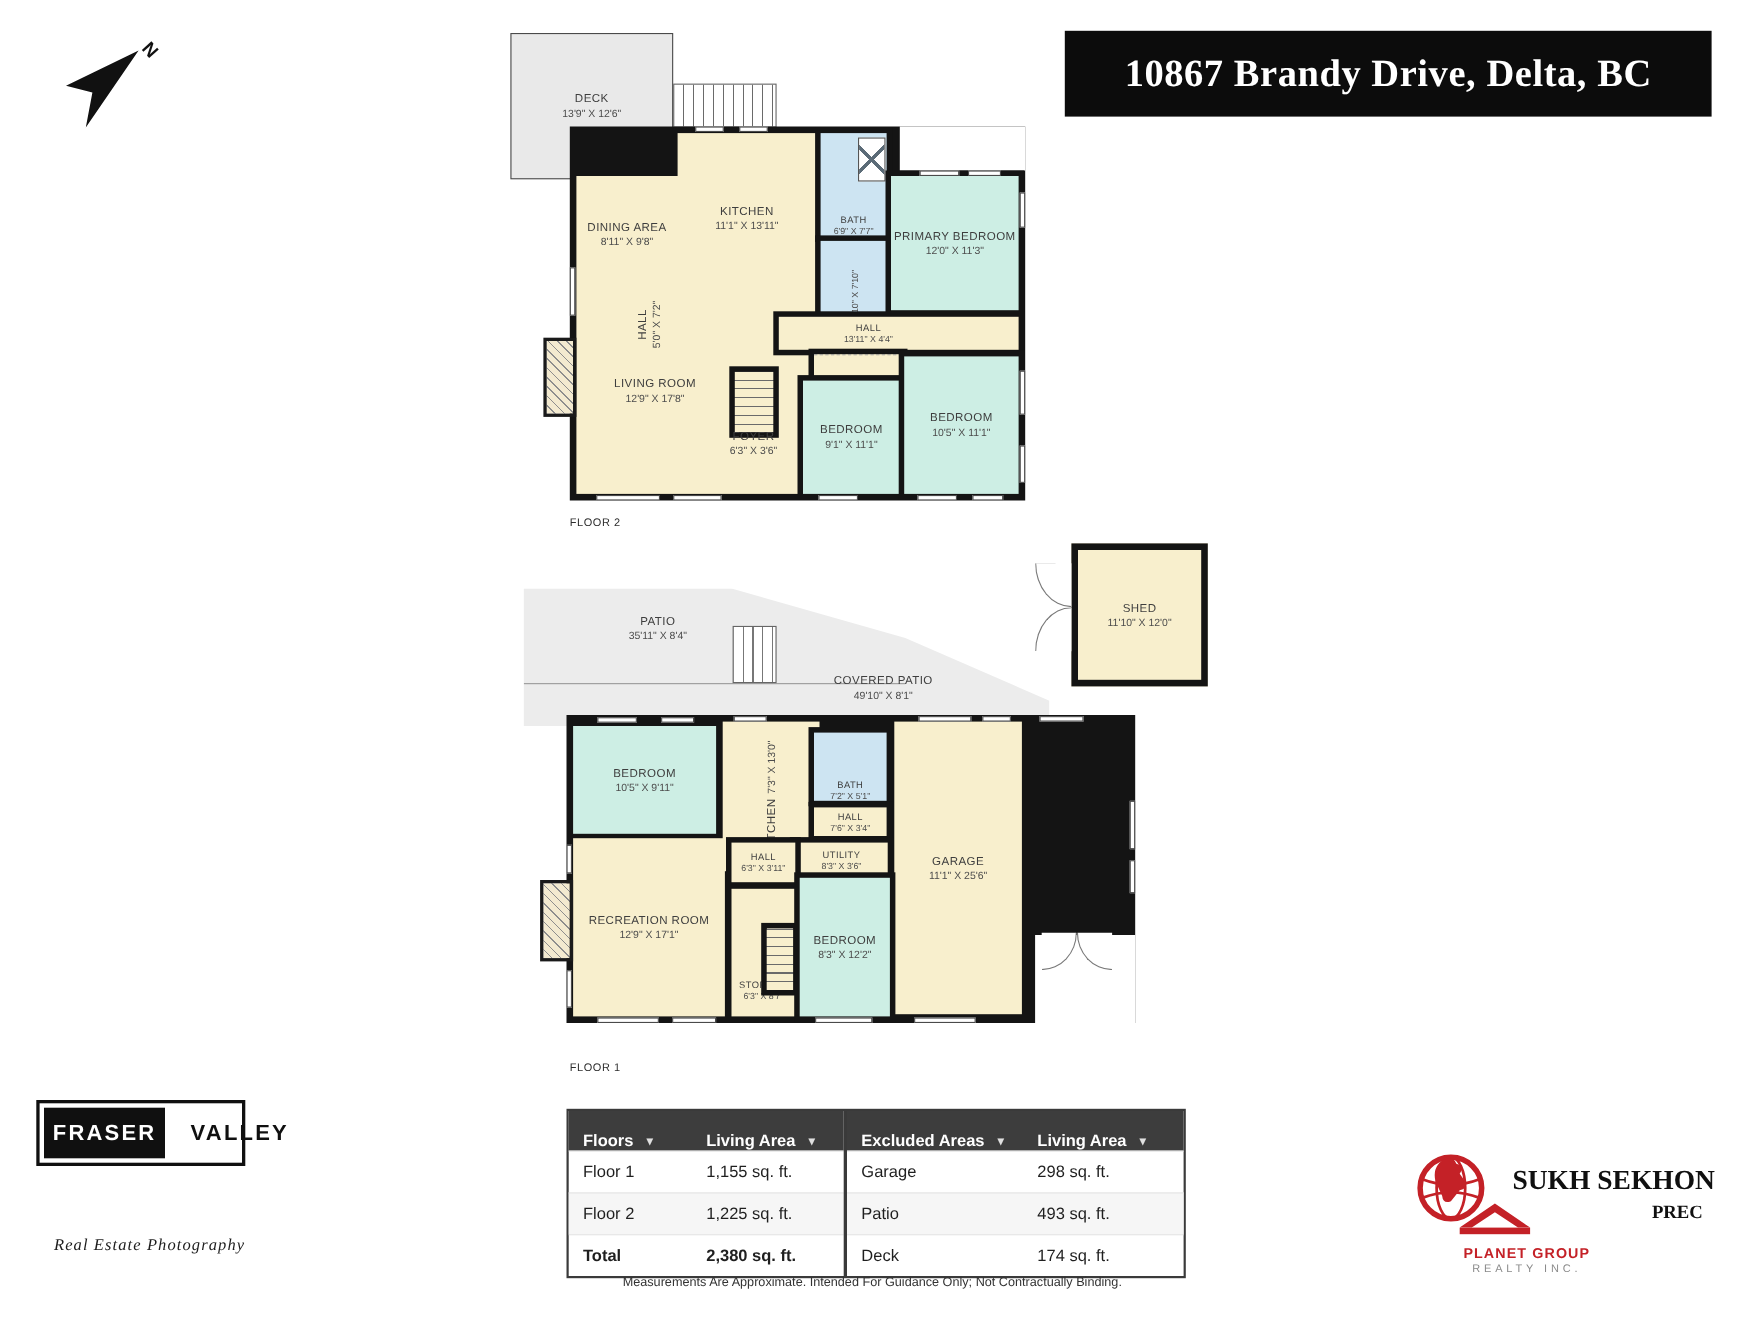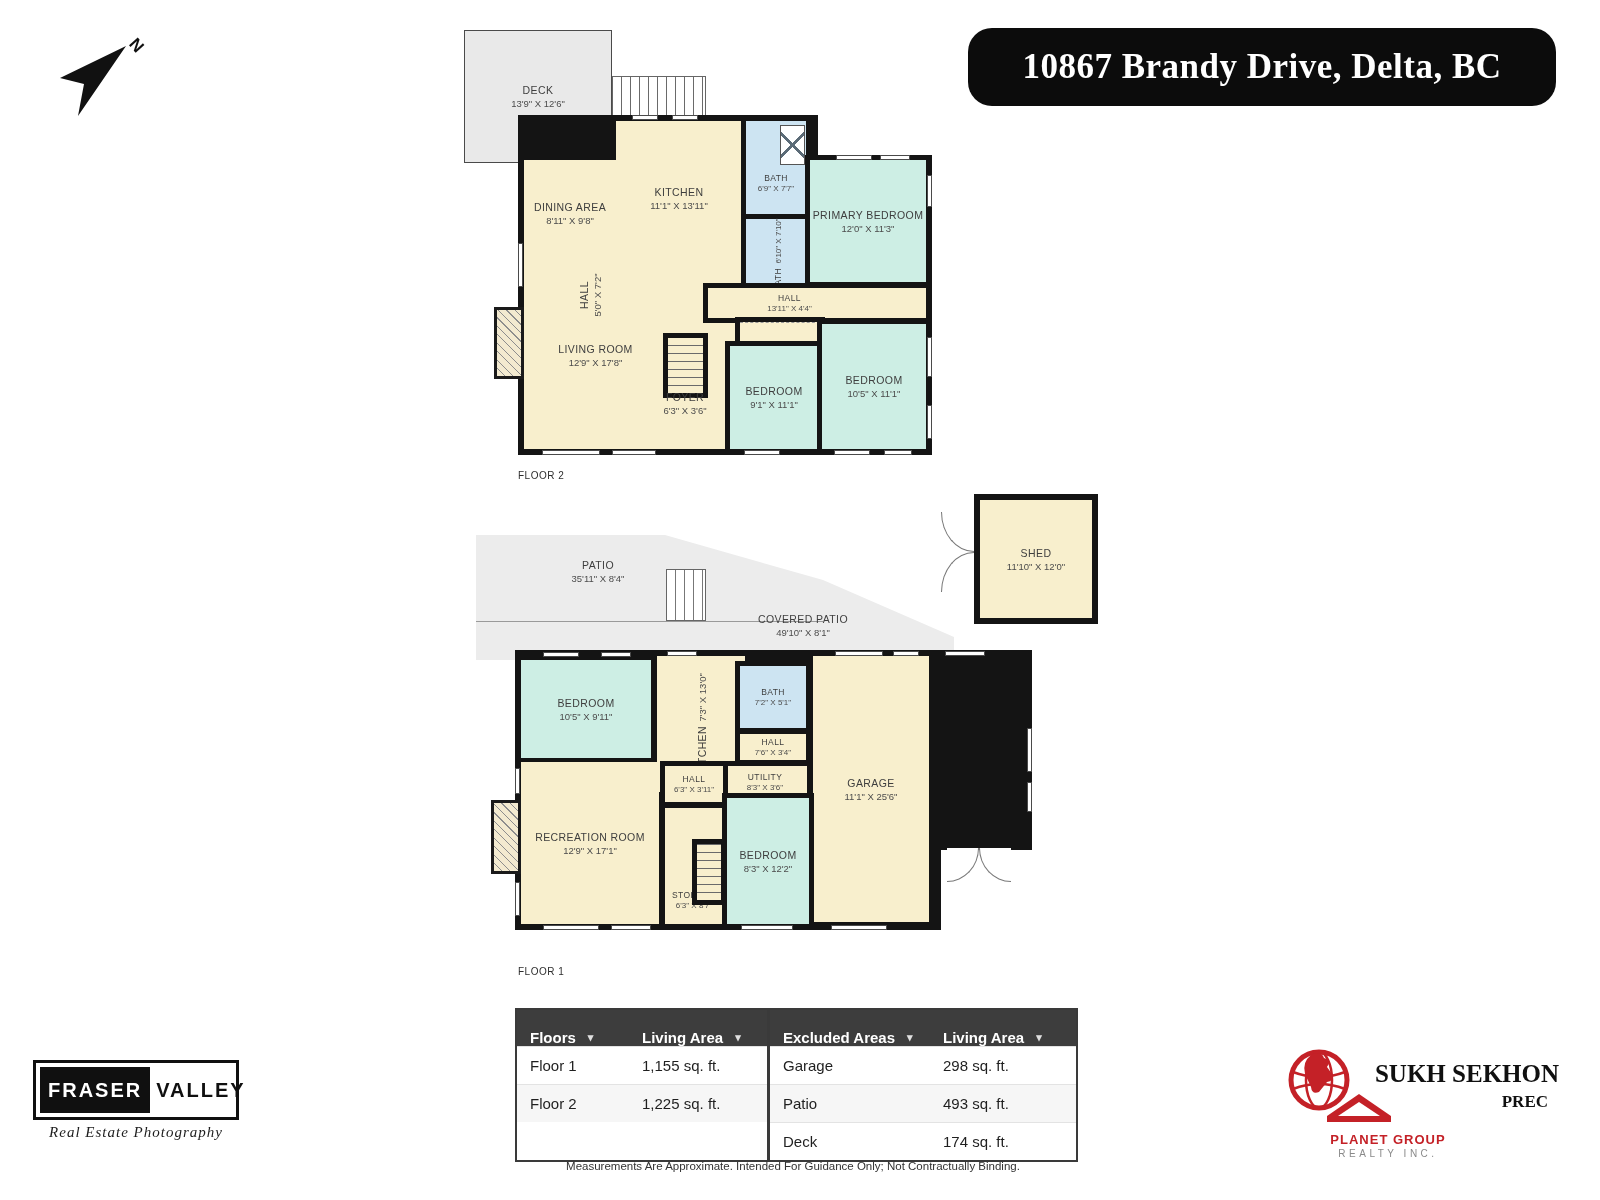--- a/index.html
+++ b/index.html
@@ -10,42 +10,42 @@
   .floorbox{position:absolute;background:#141414;}
   .room{position:absolute;display:flex;flex-direction:column;align-items:center;justify-content:center;
         text-align:center;color:#3e3e3e;}
   .room .nm{font-size:10.5px;letter-spacing:.4px;}
   .room .dm{font-size:9.5px;margin-top:2px;color:#4c4c4c;}
   .sm .nm{font-size:8.5px;}
   .sm .dm{font-size:8px;margin-top:1px;}
   .vert{transform:rotate(-90deg);white-space:nowrap;}
   .cream{background:#f8efcd;}
   .teal{background:#cdeee4;}
-  .blue{background:#cde4f2;}
+  .blue{background:#cde4f2;justify-content:flex-end;}
   .sh{box-shadow:0 0 0 5px #141414;}
   .win{position:absolute;background:#fff;border:1px solid #4a4a4a;box-sizing:border-box;}
   .lbl{position:absolute;text-align:center;color:#3e3e3e;}
   .lbl .nm{font-size:10.5px;letter-spacing:.4px;display:block;}
   .lbl .dm{font-size:9.5px;margin-top:2px;color:#4c4c4c;display:block;}
   .caption{position:absolute;font-size:10px;color:#2e2e2e;letter-spacing:.5px;}
   .stairsV{background:repeating-linear-gradient(90deg,#ffffff 0 8px,#6a6a6a 8px 9px);border:1px solid #666;}
   .stairsH{background:repeating-linear-gradient(0deg,#f8efcd 0 7px,#6a6a6a 7px 8px);}
   .fire{position:absolute;background:repeating-linear-gradient(45deg,#f3ead0 0 5px,#8d8d8d 5px 6px);
         border:3px solid #1a1a1a;box-sizing:border-box;}
   .shower{position:absolute;border:1px solid #555;background:
       linear-gradient(45deg,transparent 46%,#5b6b77 46%,#5b6b77 54%,transparent 54%),
       linear-gradient(-45deg,transparent 46%,#5b6b77 46%,#5b6b77 54%,transparent 54%),#fff;}
   .closet{position:absolute;background:#f8efcd;border-top:1px dashed #969696;border-bottom:1px dashed #969696;}
   .door{position:absolute;background:#fff;border:1px solid #777;box-sizing:border-box;}
   
   .patio{position:absolute;background:#ececec;}
   .deck{position:absolute;background:#e9e9e9;border:1px solid #4a4a4a;}
   
   .banner{position:absolute;background:#0c0c0c;color:#fff;display:flex;align-items:center;justify-content:center;
-          font-family:"Liberation Serif",serif;font-weight:700;font-size:35px;letter-spacing:.5px;border-radius:24px;}
+          font-family:"Liberation Serif",serif;font-weight:700;font-size:35px;letter-spacing:.5px;}
   
   .tbl{position:absolute;display:flex;border:2px solid #3a3a3a;background:#fff;font-size:15px;color:#1f1f1f;}
   .grp{width:250px;}
   .grp.g2{width:306px;border-left:3px solid #3a3a3a;}
   .hd{display:flex;background:#3d3d3d;color:#fff;height:36px;font-weight:700;align-items:flex-end;}
   .hcell{display:flex;align-items:center;padding-left:13px;gap:12px;cursor:pointer;}
   .grp .hcell.first{width:99px;}
   .g2 .hcell.first{width:147px;}
   .hcell.rest{flex:1;}
   .chev{font-size:11px;color:#e0e0e0;}
@@ -280,20 +280,24 @@
         </div>
       </div>
       <div class="trow">
         <div class="c1">Floor 1</div>
         <div class="c2">1,155 sq. ft.</div>
       </div>
       <div class="trow alt">
         <div class="c1">Floor 2</div>
         <div class="c2">1,225 sq. ft.</div>
       </div>
+      <div class="trow total">
+        <div class="c1">Total</div>
+        <div class="c2">2,380 sq. ft.</div>
+      </div>
     </div>
     <div class="grp g2">
       <div class="hd">
         <div class="hcell first">
           <span>Excluded Areas</span>
             <span class="chev">▾</span>
         </div>
         <div class="hcell rest">
           <span>Living Area</span>
             <span class="chev">▾</span>
@@ -308,21 +312,21 @@
         <div class="c2">493 sq. ft.</div>
       </div>
       <div class="trow">
         <div class="c1">Deck</div>
         <div class="c2">174 sq. ft.</div>
       </div>
     </div>
   </div>
   <div class="disclaimer" style="left:515px;top:1160px;">Measurements Are Approximate. Intended For Guidance Only; Not Contractually Binding.</div>
 
-  <div class="fvbox" style="left:33px;top:1060px;width:206px;height:60px;">
+  <div class="fvbox" style="left:33px;top:1000px;width:190px;height:60px;gap:17px;">
     <div class="fvL" style="flex:1.1;">FRASER</div>
     <div class="fvR" style="flex:1;">VALLEY</div>
   </div>
   <div class="fvTag" style="left:33px;top:1124px;width:206px;">Real Estate Photography</div>
 
   <svg class="abs" style="left:1283px;top:1042px;" width="126" height="88" viewBox="0 0 126 88">
     <circle cx="36" cy="38" r="28" fill="#fff" stroke="#c42127" stroke-width="5"></circle>
     <ellipse cx="36" cy="38" rx="13" ry="28" fill="none" stroke="#c42127" stroke-width="2.5"></ellipse>
     <path d="M10 30 Q36 40 62 30" fill="none" stroke="#c42127" stroke-width="2.5"></path>
     <path d="M10 47 Q36 37 62 47" fill="none" stroke="#c42127" stroke-width="2.5"></path>

